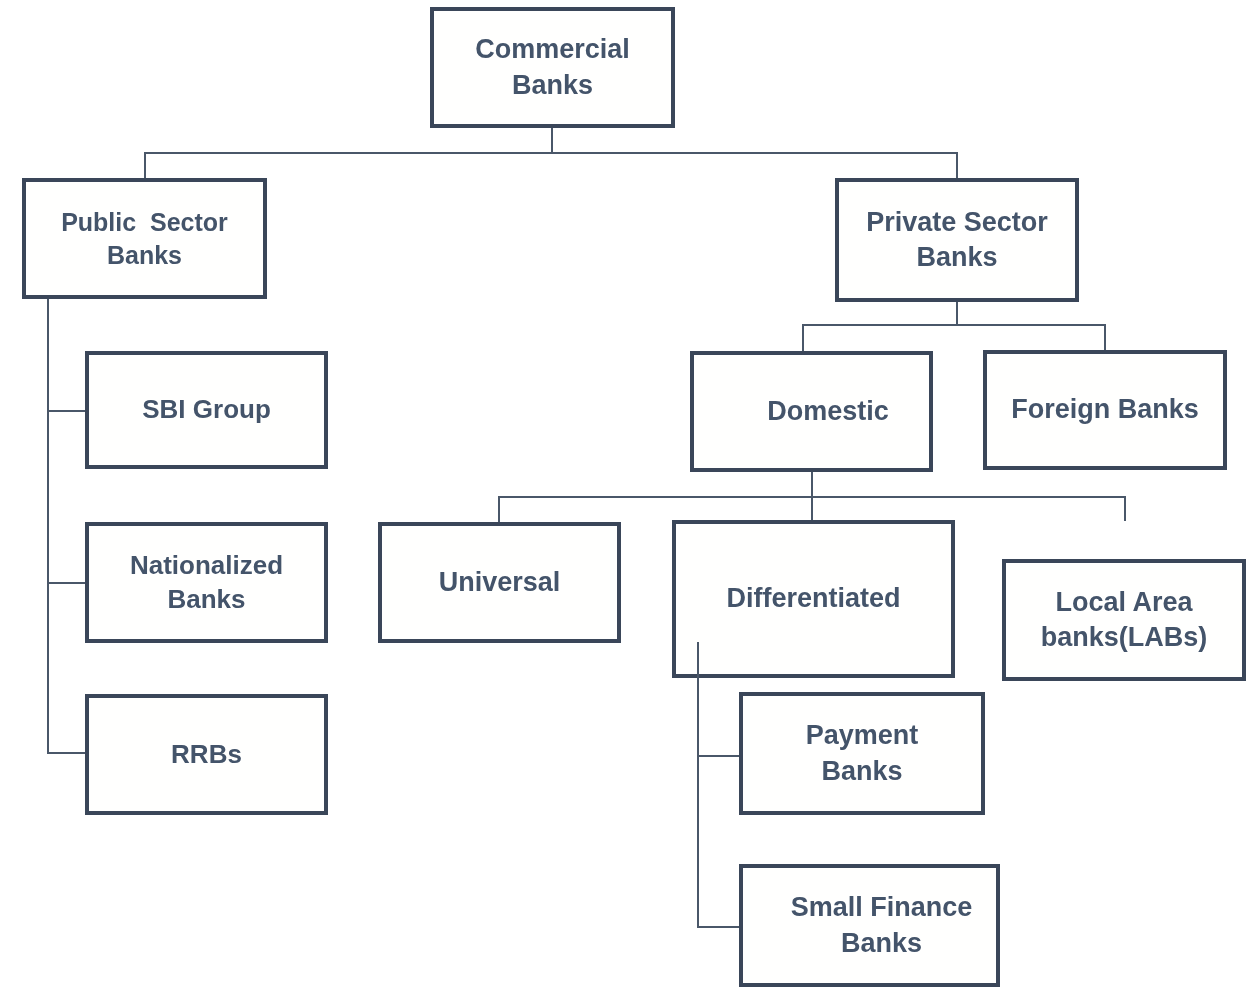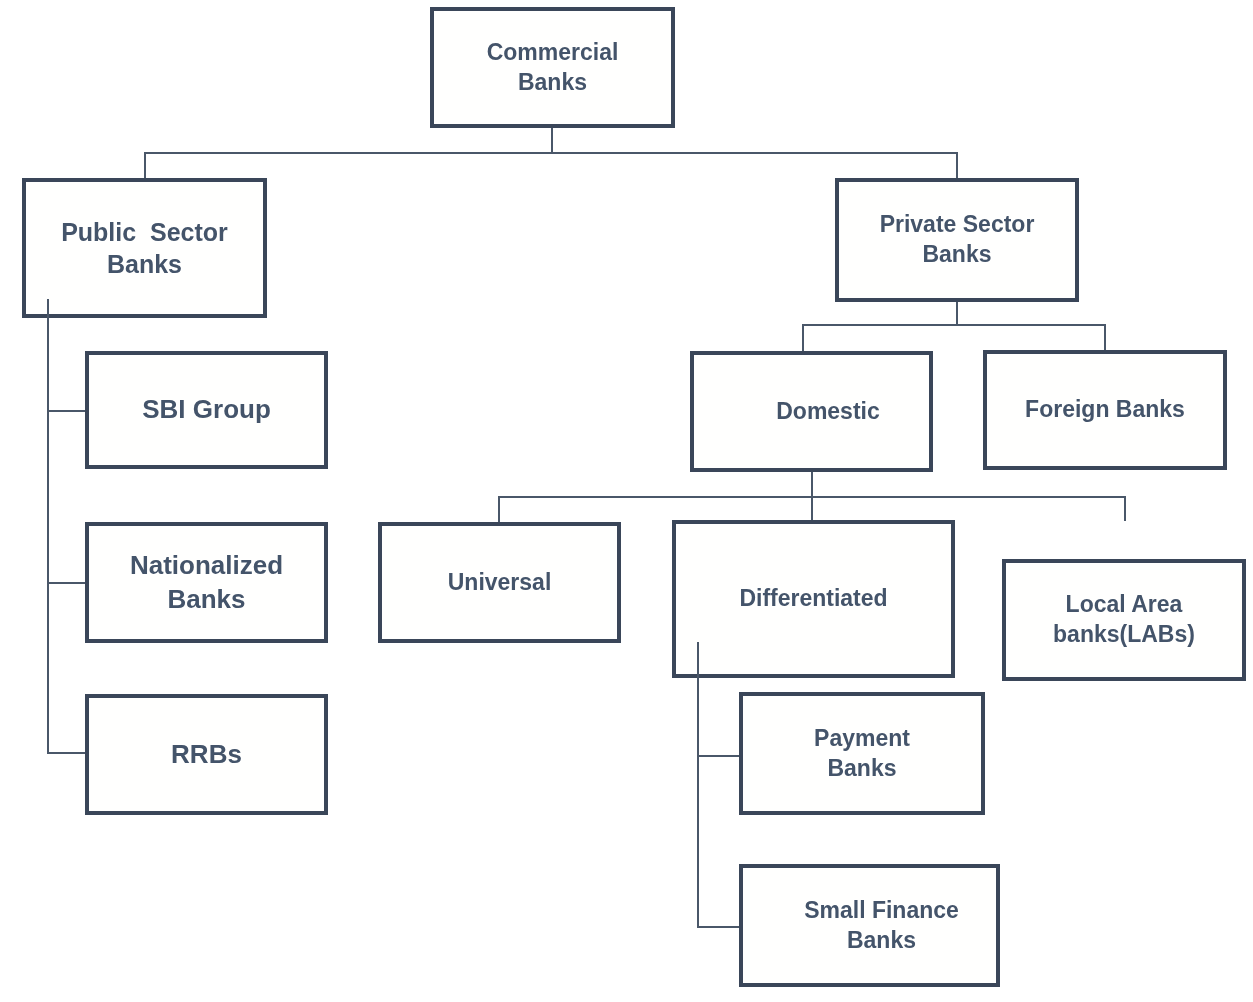--- a/index.html
+++ b/index.html
@@ -15,42 +15,42 @@
     position: absolute;
     box-sizing: border-box;
     border: 4px solid #3a4659;
     background: #fffffe;
     display: flex;
     align-items: center;
     justify-content: center;
     text-align: center;
     color: #44546a;
     font-weight: bold;
-    font-size: 23px;
+    font-size: 27px;
     line-height: 1.3;
   }
   .node .label { white-space: pre-wrap; }
   .fs26 { font-size: 26px; }
   .fs25 { font-size: 25px; }
   .conn {
     position: absolute;
     background: #4a5769;
   }
 </style>
 </head>
 <body>
 
 <div id="canvas">
 
   <div class="node" style="left:430px; top:7px; width:245px; height:121px;">
     <span class="label">Commercial
 Banks</span>
   </div>
 
-  <div class="node fs25" style="left:22px; top:178px; width:245px; height:140px;">
+  <div class="node fs25" style="left:22px; top:178px; width:245px; height:121px;">
     <span class="label">Public  Sector
 Banks</span>
   </div>
 
   <div class="node" style="left:835px; top:178px; width:244px; height:124px;">
     <span class="label">Private Sector
 Banks</span>
   </div>
 
   <div class="node fs26" style="left:85px; top:351px; width:243px; height:118px;">

